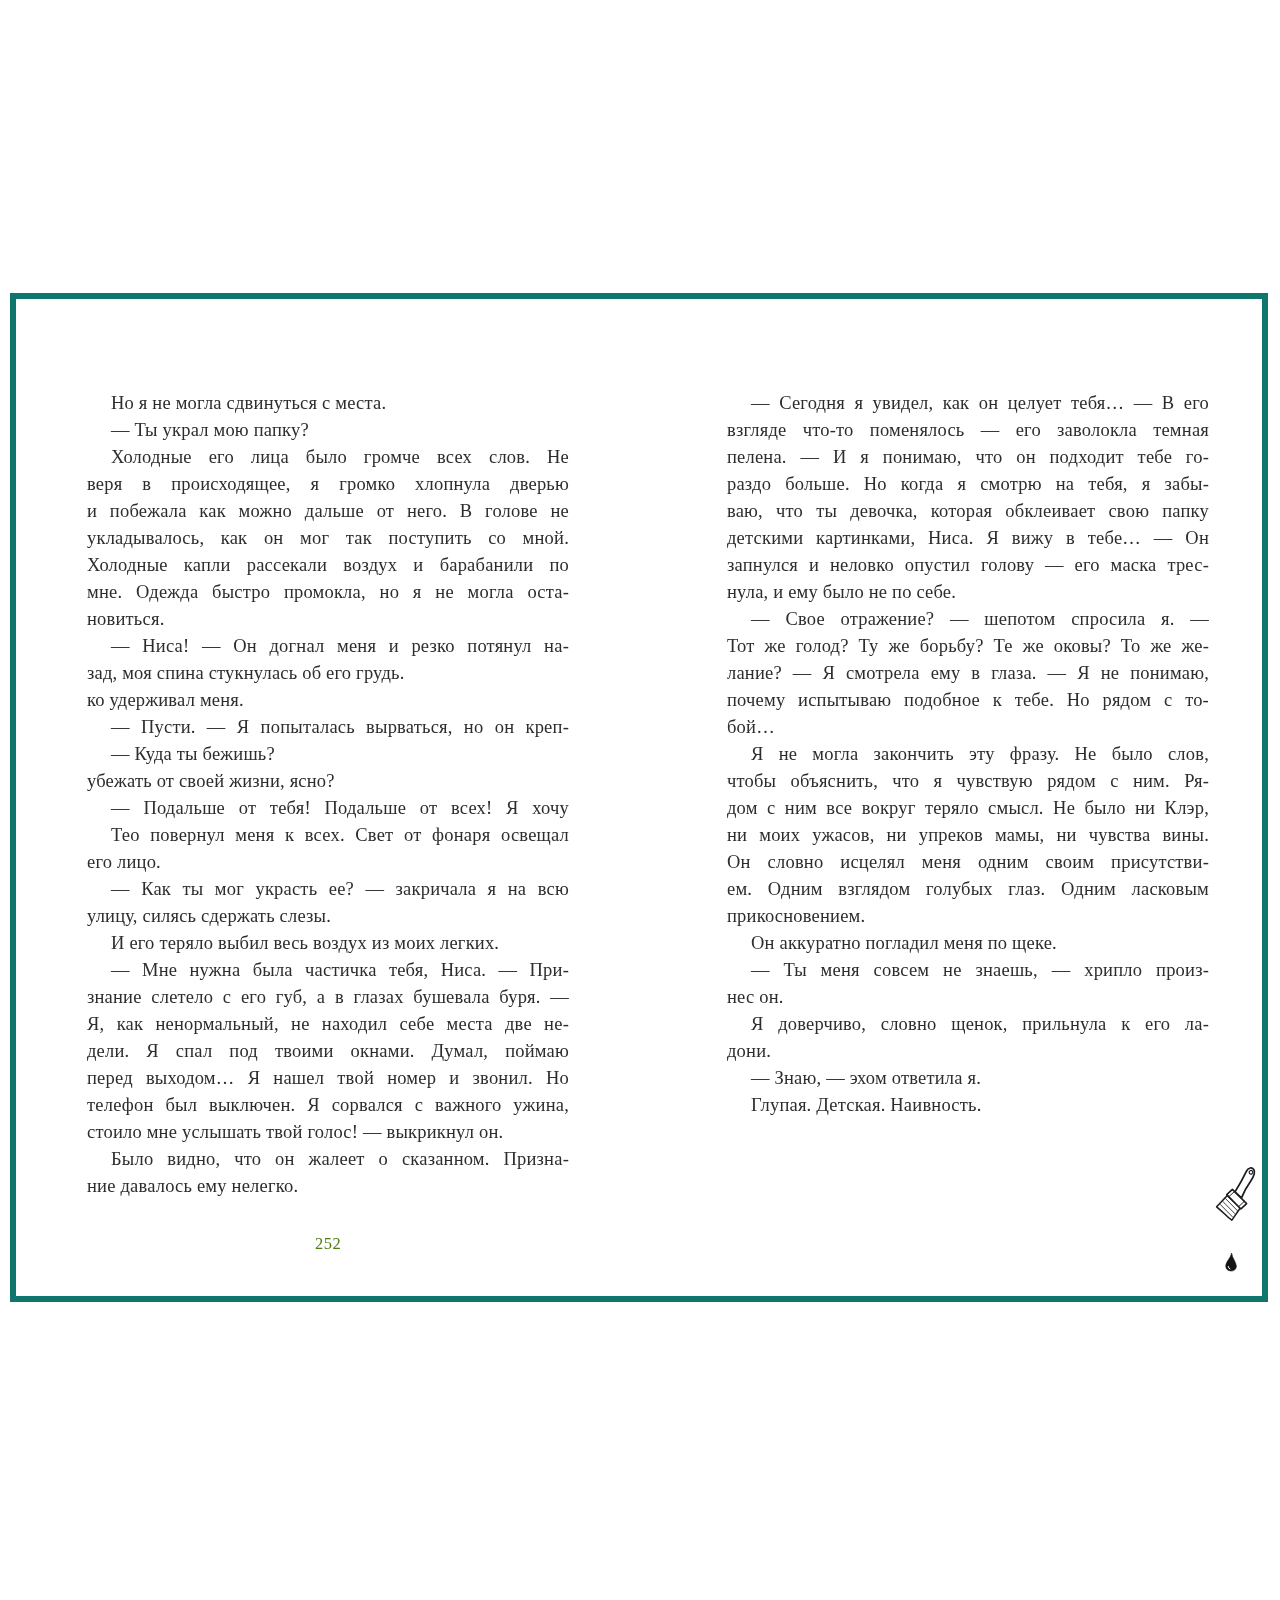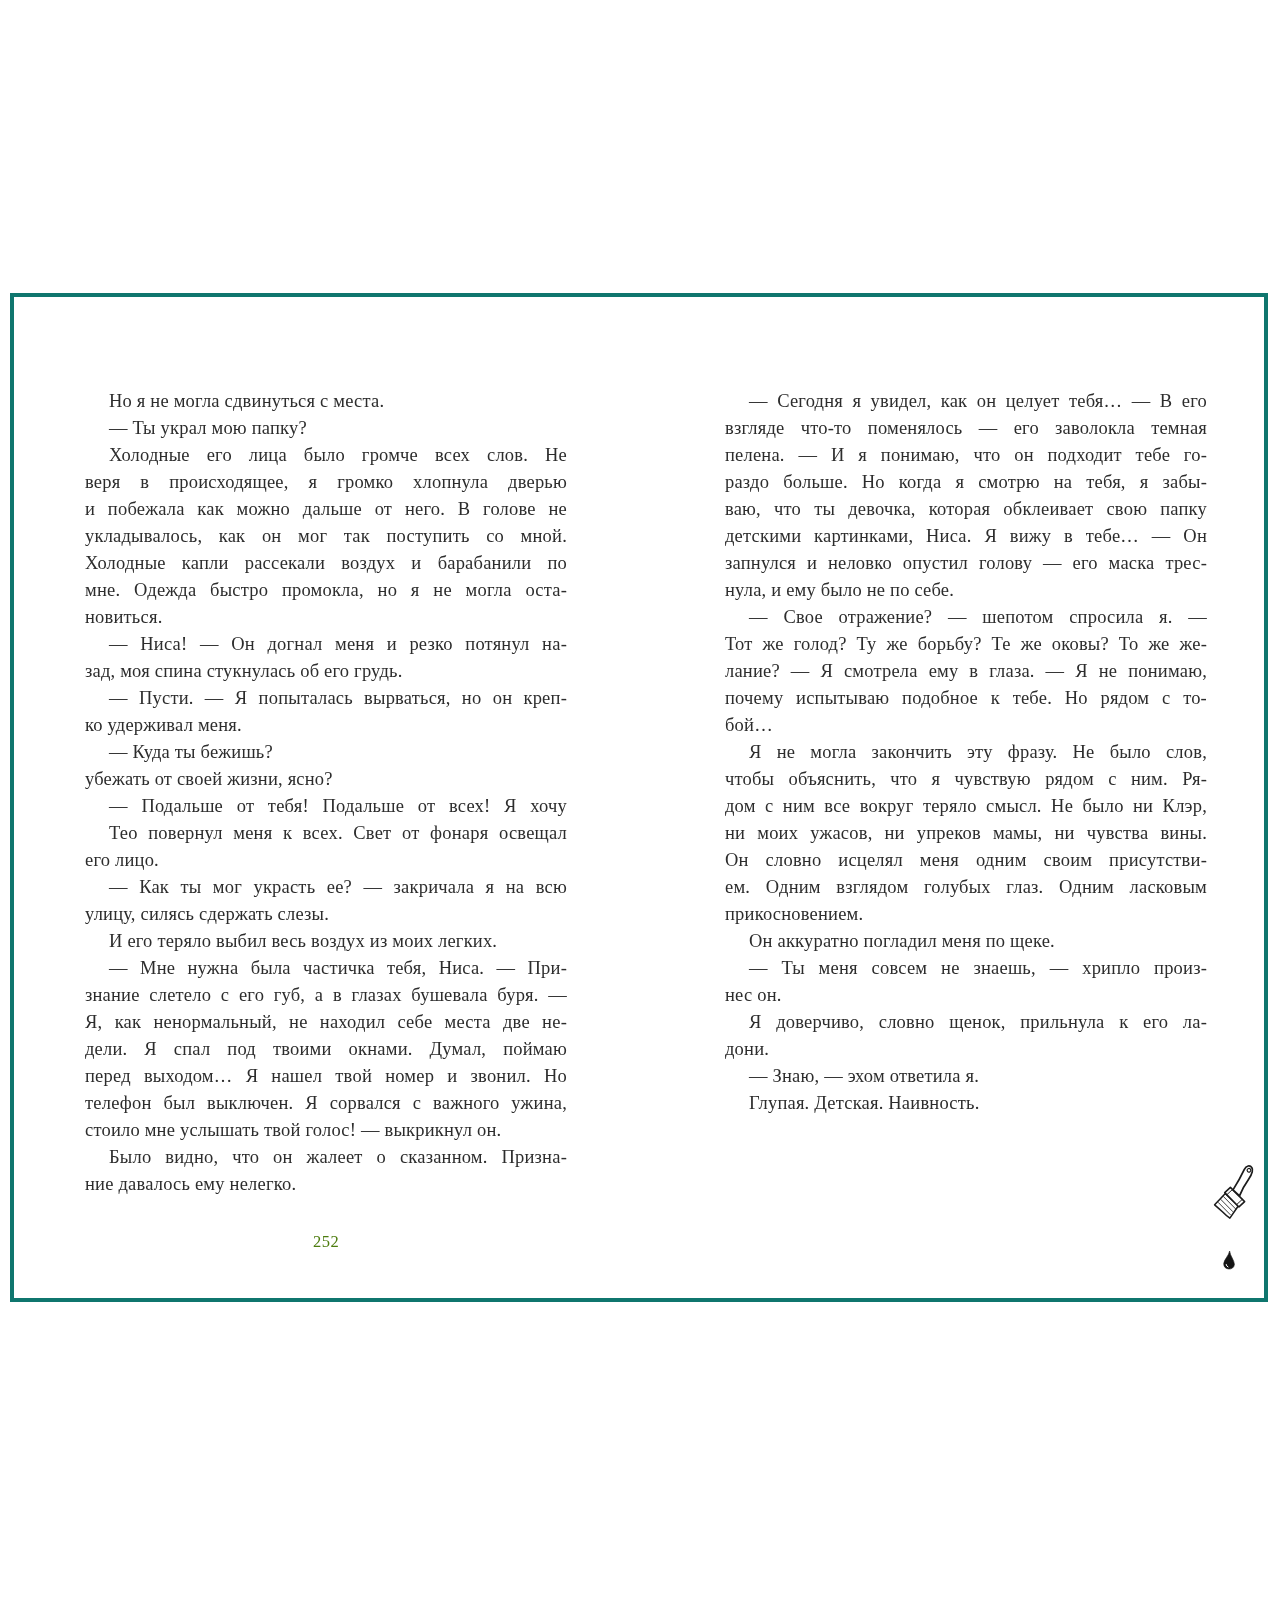--- a/index.html
+++ b/index.html
@@ -12,21 +12,21 @@
   .canvas {
     position: relative;
     width: 1280px; height: 1600px;
     background: #ffffff;
     overflow: hidden;
   }
   .page-box {
     position: absolute;
     left: 10px; top: 293px;
     width: 1258px; height: 1009px;
-    border: 4px solid #0f766e;
+    border: 6px solid #0f766e;
     background: #ffffff;
   }
   .column {
     position: absolute;
     top: 91px;
     width: 482px;
     font-size: 18.5px;
     line-height: 27px;
     color: #2d2d2d;
     letter-spacing: 0.2px;
@@ -80,22 +80,22 @@
           <div class="line">укладывалось, как он мог так поступить со мной.</div>
           <div class="line">Холодные капли рассекали воздух и барабанили по</div>
           <div class="line">мне. Одежда быстро промокла, но я не могла оста-</div>
           <div class="line p-last">новиться.</div>
         </div>
         <div class="paragraph">
           <div class="line p-first">— Ниса! — Он догнал меня и резко потянул на-</div>
           <div class="line p-last">зад, моя спина стукнулась об его грудь.</div>
         </div>
         <div class="paragraph">
+          <div class="line p-last">ко удерживал меня.</div>
           <div class="line p-first">— Пусти. — Я попыталась вырваться, но он креп-</div>
-          <div class="line p-last">ко удерживал меня.</div>
         </div>
         <div class="paragraph">
           <div class="line p-first p-last">— Куда ты бежишь?</div>
         </div>
         <div class="paragraph">
           <div class="line p-last">убежать от своей жизни, ясно?</div>
           <div class="line p-first">— Подальше от тебя! Подальше от всех! Я хочу</div>
         </div>
         <div class="paragraph">
           <div class="line p-first">Тео повернул меня к всех. Свет от фонаря освещал</div>

